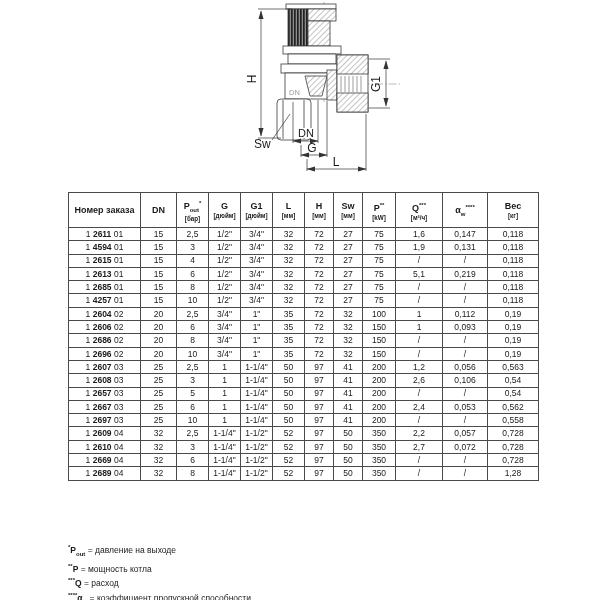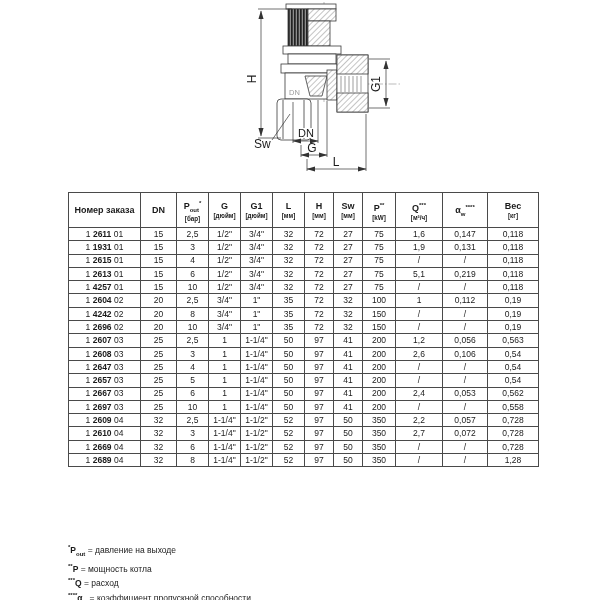--- a/index.html
+++ b/index.html
@@ -191,21 +191,21 @@
         <td>3/4"</td>
         <td>32</td>
         <td>72</td>
         <td>27</td>
         <td>75</td>
         <td>1,6</td>
         <td>0,147</td>
         <td>0,118</td>
       </tr>
       <tr>
-        <td>1 <b>1931</b> 01</td>
+        <td>1 <b>4594</b> 01</td>
         <td>15</td>
         <td>3</td>
         <td>1/2"</td>
         <td>3/4"</td>
         <td>32</td>
         <td>72</td>
         <td>27</td>
         <td>75</td>
         <td>1,9</td>
         <td>0,131</td>
@@ -230,20 +230,34 @@
         <td>15</td>
         <td>6</td>
         <td>1/2"</td>
         <td>3/4"</td>
         <td>32</td>
         <td>72</td>
         <td>27</td>
         <td>75</td>
         <td>5,1</td>
         <td>0,219</td>
+        <td>0,118</td>
+      </tr>
+      <tr>
+        <td>1 <b>2685</b> 01</td>
+        <td>15</td>
+        <td>8</td>
+        <td>1/2"</td>
+        <td>3/4"</td>
+        <td>32</td>
+        <td>72</td>
+        <td>27</td>
+        <td>75</td>
+        <td>/</td>
+        <td>/</td>
         <td>0,118</td>
       </tr>
       <tr>
         <td>1 <b>4257</b> 01</td>
         <td>15</td>
         <td>10</td>
         <td>1/2"</td>
         <td>3/4"</td>
         <td>32</td>
         <td>72</td>
@@ -261,21 +275,35 @@
         <td>1"</td>
         <td>35</td>
         <td>72</td>
         <td>32</td>
         <td>100</td>
         <td>1</td>
         <td>0,112</td>
         <td>0,19</td>
       </tr>
       <tr>
-        <td>1 <b>4242</b> 02</td>
+        <td>1 <b>2606</b> 02</td>
+        <td>20</td>
+        <td>6</td>
+        <td>3/4"</td>
+        <td>1"</td>
+        <td>35</td>
+        <td>72</td>
+        <td>32</td>
+        <td>150</td>
+        <td>1</td>
+        <td>0,093</td>
+        <td>0,19</td>
+      </tr>
+      <tr>
+        <td>1 <b>2686</b> 02</td>
         <td>20</td>
         <td>8</td>
         <td>3/4"</td>
         <td>1"</td>
         <td>35</td>
         <td>72</td>
         <td>32</td>
         <td>150</td>
         <td>/</td>
         <td>/</td>
@@ -314,34 +342,20 @@
         <td>25</td>
         <td>3</td>
         <td>1</td>
         <td>1-1/4"</td>
         <td>50</td>
         <td>97</td>
         <td>41</td>
         <td>200</td>
         <td>2,6</td>
         <td>0,106</td>
-        <td>0,54</td>
-      </tr>
-      <tr>
-        <td>1 <b>2647</b> 03</td>
-        <td>25</td>
-        <td>4</td>
-        <td>1</td>
-        <td>1-1/4"</td>
-        <td>50</td>
-        <td>97</td>
-        <td>41</td>
-        <td>200</td>
-        <td>/</td>
-        <td>/</td>
         <td>0,54</td>
       </tr>
       <tr>
         <td>1 <b>2657</b> 03</td>
         <td>25</td>
         <td>5</td>
         <td>1</td>
         <td>1-1/4"</td>
         <td>50</td>
         <td>97</td>

